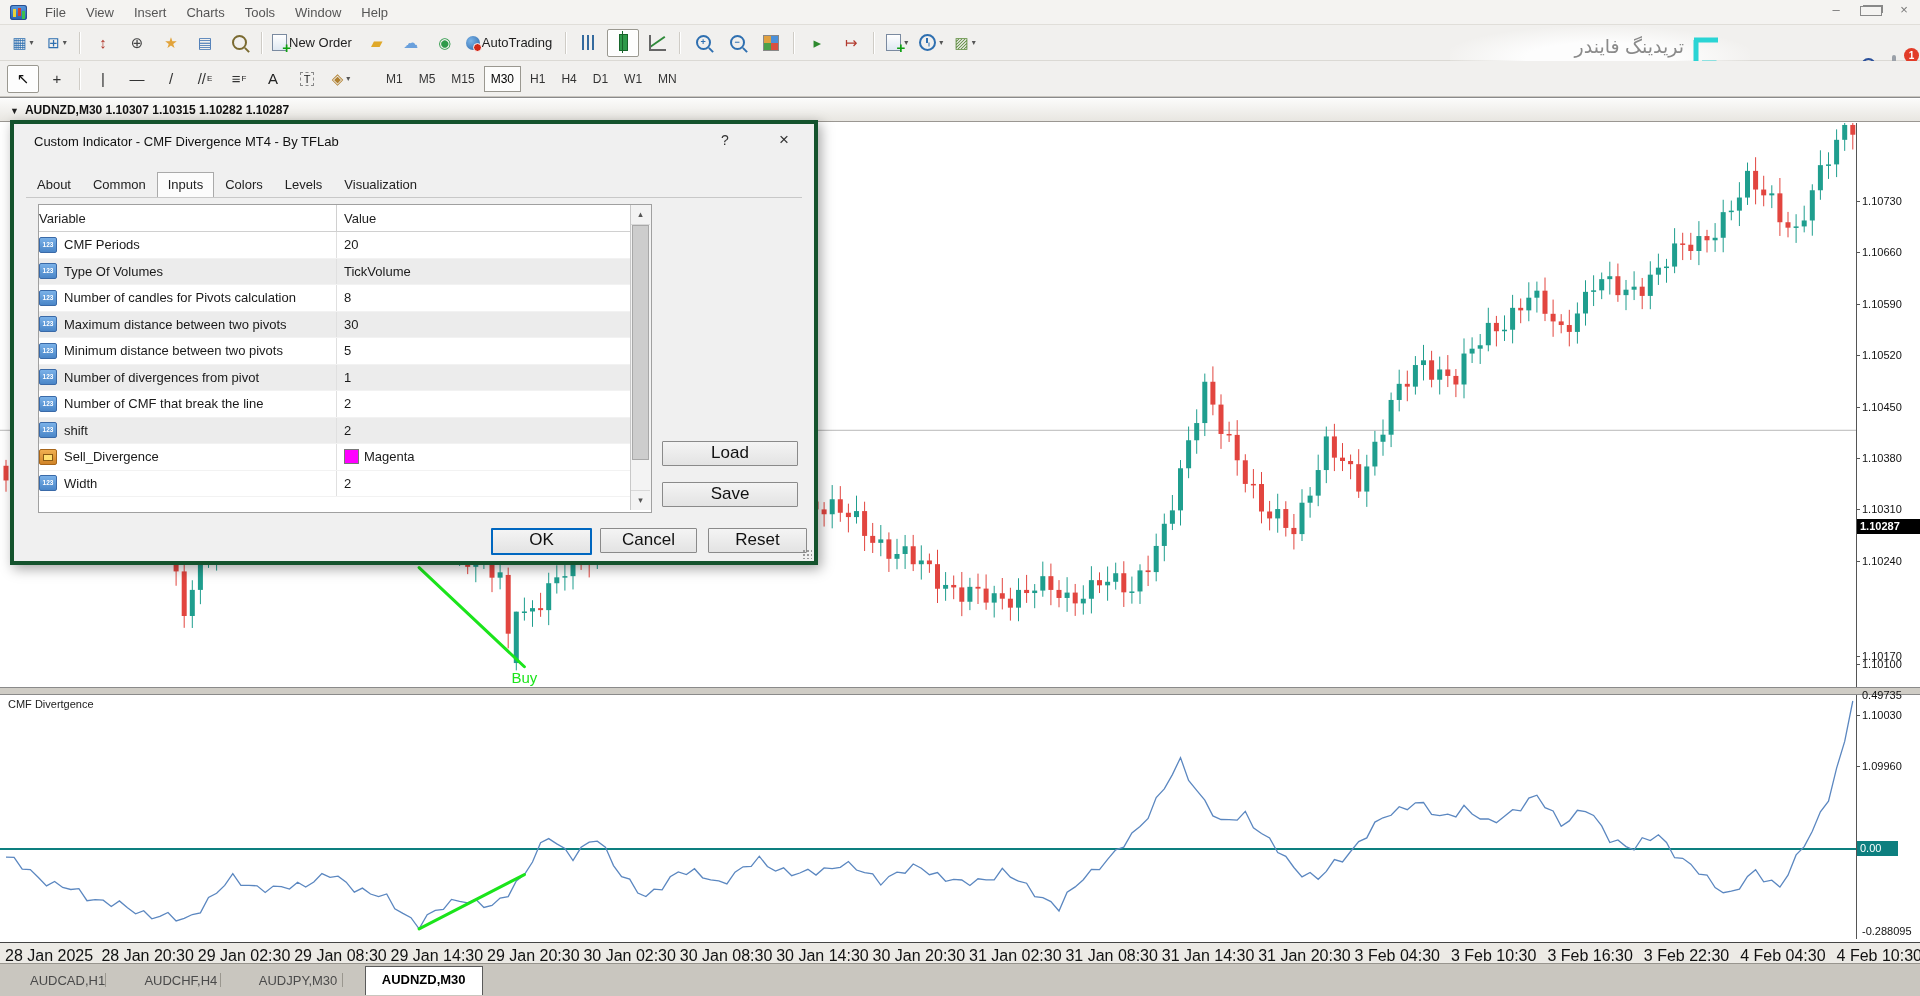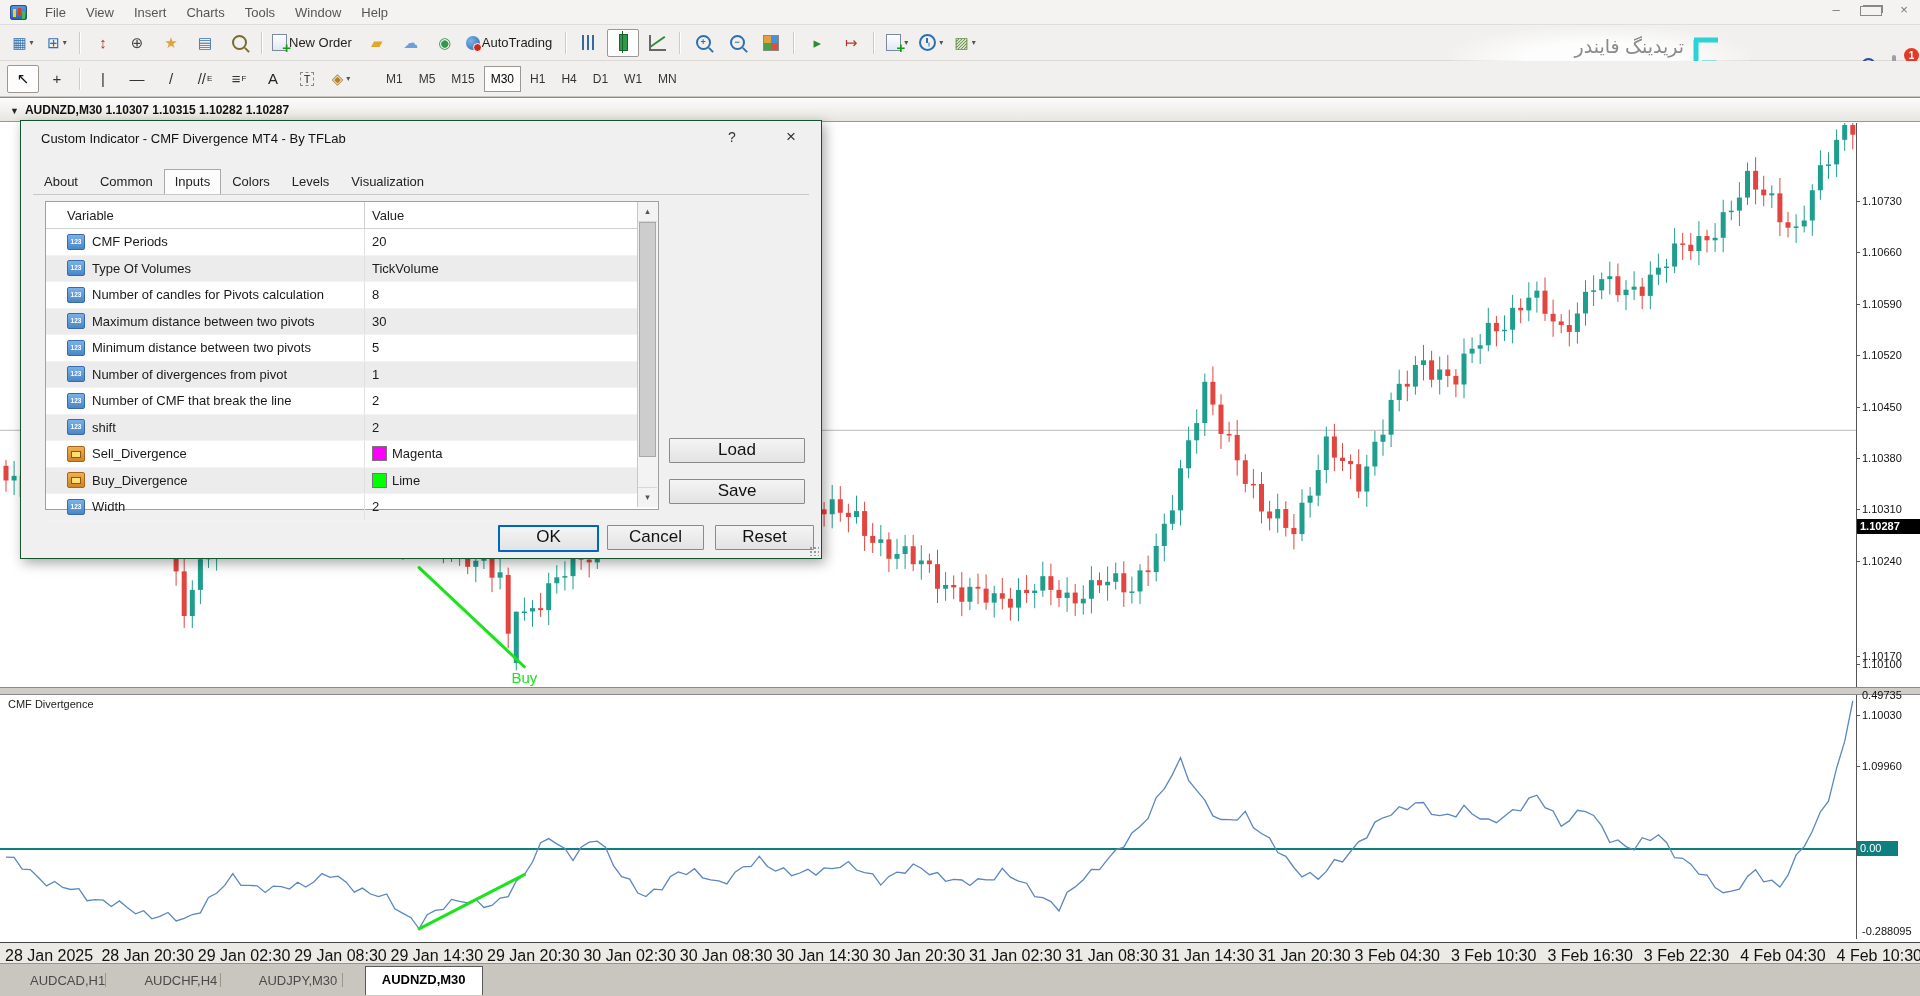--- a/index.html
+++ b/index.html
@@ -77,34 +77,34 @@
   .cmftick{position:absolute;left:1862px;font-size:11px;color:#111;}
   #cmflabel{position:absolute;left:8px;font-size:11px;color:#222;}
   #timeaxis{position:absolute;left:0;top:844px;width:1920px;height:22px;background:#eceae5;border-top:1px solid #444;}
   .timetick{position:absolute;top:4px;font-size:16px;color:#111;white-space:nowrap;}
   
   #tabbar{position:absolute;left:0;top:963px;width:1920px;height:33px;background:#c9c6bf;border-top:1px solid #98958e;}
   .btab{position:absolute;top:5px;height:23px;line-height:23px;font-size:13px;color:#4a4a4a;padding:0 16px;}
   .btab.active{background:#fff;color:#000;font-weight:bold;border:1px solid #5a5a5a;border-bottom:none;top:2px;height:28px;line-height:26px;}
   .btabsep{position:absolute;top:9px;width:1px;height:14px;background:#9a978f;}
   
-  #dialog{position:absolute;left:20px;top:120px;width:800px;height:437px;background:#f0f0f0;border:1px solid #14532d;
+  #dialog{position:absolute;left:10px;top:120px;width:800px;height:437px;background:#f0f0f0;border:4px solid #14532d;
           box-shadow:3px 4px 12px rgba(0,0,0,0.35);z-index:50;}
   #dlg-title{position:absolute;left:20px;top:10px;font-size:13px;color:#111;}
   #dlg-help{position:absolute;left:700px;top:8px;width:22px;text-align:center;font-size:14px;color:#333;}
   #dlg-close{position:absolute;left:758px;top:6px;width:24px;text-align:center;font-size:17px;color:#333;}
   #dlg-tabs{position:absolute;left:12px;top:48px;height:25px;display:flex;border-bottom:1px solid #c8c8c8;width:776px;}
   .dtab{padding:0 10px;font-size:13px;line-height:24px;color:#222;border:1px solid transparent;border-bottom:none;}
   .dtab.active{background:#fcfcfc;border-color:#aaa;position:relative;top:0;font-weight:normal;}
   #dlg-table{position:absolute;left:24px;top:80px;width:612px;height:307px;background:#fff;border:1px solid #a0a0a0;}
   #dlg-rows{position:absolute;left:0;top:0;width:591px;}
   .drow{display:flex;height:25.5px;align-items:center;font-size:13px;border-bottom:1px solid #f2f2f2;}
   .drow.alt{background:#ececec;}
   .drow.header{font-size:13px;color:#222;border-bottom:1px solid #d0d0d0;height:26px;}
-  .dcol1{width:297px;display:flex;align-items:center;padding-left:0;box-sizing:border-box;margin-left:21px;}
+  .dcol1{width:297px;display:flex;align-items:center;padding-left:0;box-sizing:border-box;}
   .dcol2{flex:1;display:flex;align-items:center;border-left:1px solid #e0e0e0;padding-left:7px;height:100%;box-sizing:border-box;}
   .drow.header .dcol2{border-left:1px solid #d0d0d0;}
   .ricon{width:16px;height:14px;border-radius:2px;margin-right:7px;flex:none;position:relative;
          color:#fff;font-size:6.5px;font-weight:bold;text-align:center;line-height:14px;letter-spacing:0;}
   .ricon.num{background:linear-gradient(#7ab1e8,#4a86c8);border:1px solid #3a6aa8;}
   .ricon.color{background:linear-gradient(#f0b050,#d08428);border:1px solid #a8661a;}
   .ricon.color::after{content:"";position:absolute;left:3px;top:4px;width:8px;height:5px;background:#ffe070;border:1px solid #8a5a14;}
   .swatch{width:13px;height:13px;border:1px solid #777;margin-right:5px;flex:none;}
   #dlg-scroll{position:absolute;right:0;top:0;width:20px;height:305px;background:#f3f3f3;border-left:1px solid #c8c8c8;}
   .sarrow{position:absolute;left:0;width:19px;height:19px;text-align:center;font-size:9px;color:#555;line-height:19px;background:#f3f3f3;}
@@ -908,30 +908,20 @@
           <div class="drow">
             <div class="dcol1">
               <span class="ricon color"></span>
               <span>Sell_Divergence</span>
             </div>
             <div class="dcol2">
               <span class="swatch" style="background: rgb(255, 0, 255);"></span>
               <span>Magenta</span>
             </div>
           </div>
-          <div class="drow alt">
-            <div class="dcol1">
-              <span class="ricon color"></span>
-              <span>Buy_Divergence</span>
-            </div>
-            <div class="dcol2">
-              <span class="swatch" style="background: rgb(0, 255, 0);"></span>
-              <span>Lime</span>
-            </div>
-          </div>
           <div class="drow">
             <div class="dcol1">
               <span class="ricon num">123</span>
               <span>Width</span>
             </div>
             <div class="dcol2">
               <span>2</span>
             </div>
           </div>
         </div>

